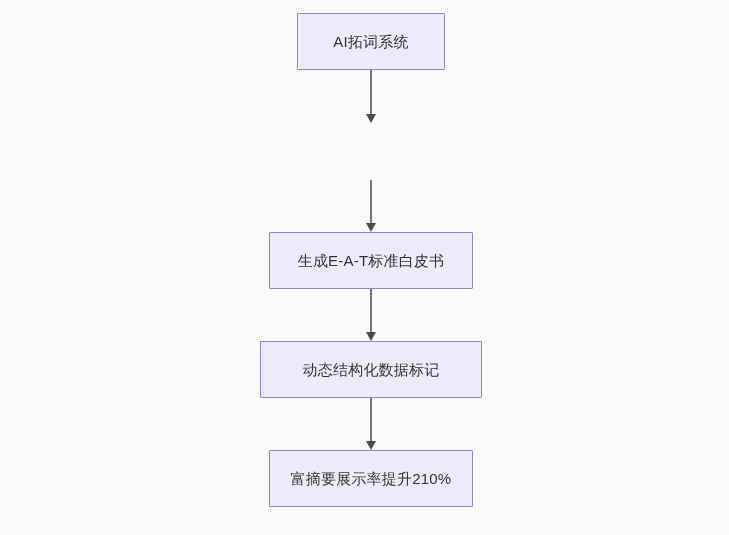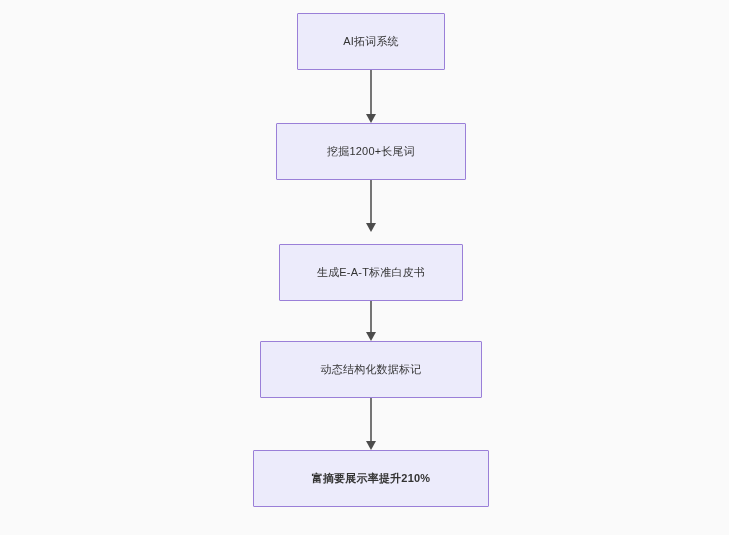--- a/index.html
+++ b/index.html
@@ -24,21 +24,21 @@
     background: #ecebfb;
     border: 1.4px solid #9a7fd8;
     border-radius: 1px;
     display: flex;
     align-items: center;
     justify-content: center;
     height: 57px;
     transform: translateX(-50%);
   }
   .node-label {
-    font-size: 11px;
+    font-size: 15px;
     color: #333333;
     line-height: 1;
     white-space: nowrap;
     letter-spacing: 0.2px;
   }
   .edge {
     position: absolute;
     transform: translateX(-50%);
     width: 14px;
     pointer-events: none;
@@ -81,26 +81,23 @@
     <div class="edge-head"></div>
   </div>
   <div class="edge" style="left: 371px; top: 398px; height: 52px;">
     <div class="edge-line" style="height: 45px; background: rgb(117, 117, 117);"></div>
     <div class="edge-head"></div>
   </div>
 
   <div class="node" style="left: 371px; top: 13px; width: 148px; background: rgb(236, 235, 251); border-color: rgb(154, 127, 216);">
     <span class="node-label" style="color: rgb(51, 51, 51);">AI拓词系统</span>
   </div>
-  <div class="node" style="left: 371px; top: 123px; width: 190px; background: rgb(236, 235, 251); border-color: rgb(154, 127, 216);">
-    <span class="node-label" style="color: rgb(51, 51, 51);">挖掘1200+长尾词</span>
-  </div>
-  <div class="node" style="left: 371px; top: 232px; width: 184px; background: rgb(236, 235, 251); border-color: rgb(154, 127, 216); margin-top: 12px;">
+  <div class="node" style="left: 371px; top: 232px; width: 204px; background: rgb(236, 235, 251); border-color: rgb(154, 127, 216);">
     <span class="node-label" style="color: rgb(51, 51, 51);">生成E-A-T标准白皮书</span>
   </div>
   <div class="node" style="left: 371px; top: 341px; width: 222px; background: rgb(236, 235, 251); border-color: rgb(154, 127, 216); justify-content: center;">
     <span class="node-label" style="color: rgb(51, 51, 51);">动态结构化数据标记</span>
   </div>
-  <div class="node" style="left: 371px; top: 450px; width: 236px; background: rgb(236, 235, 251); border-color: rgb(154, 127, 216); font-weight: bold;">
+  <div class="node" style="left: 371px; top: 450px; width: 204px; background: rgb(236, 235, 251); border-color: rgb(154, 127, 216);">
     <span class="node-label" style="color: rgb(51, 51, 51);">富摘要展示率提升210%</span>
   </div>
 
 </div>
 
 </body></html>

